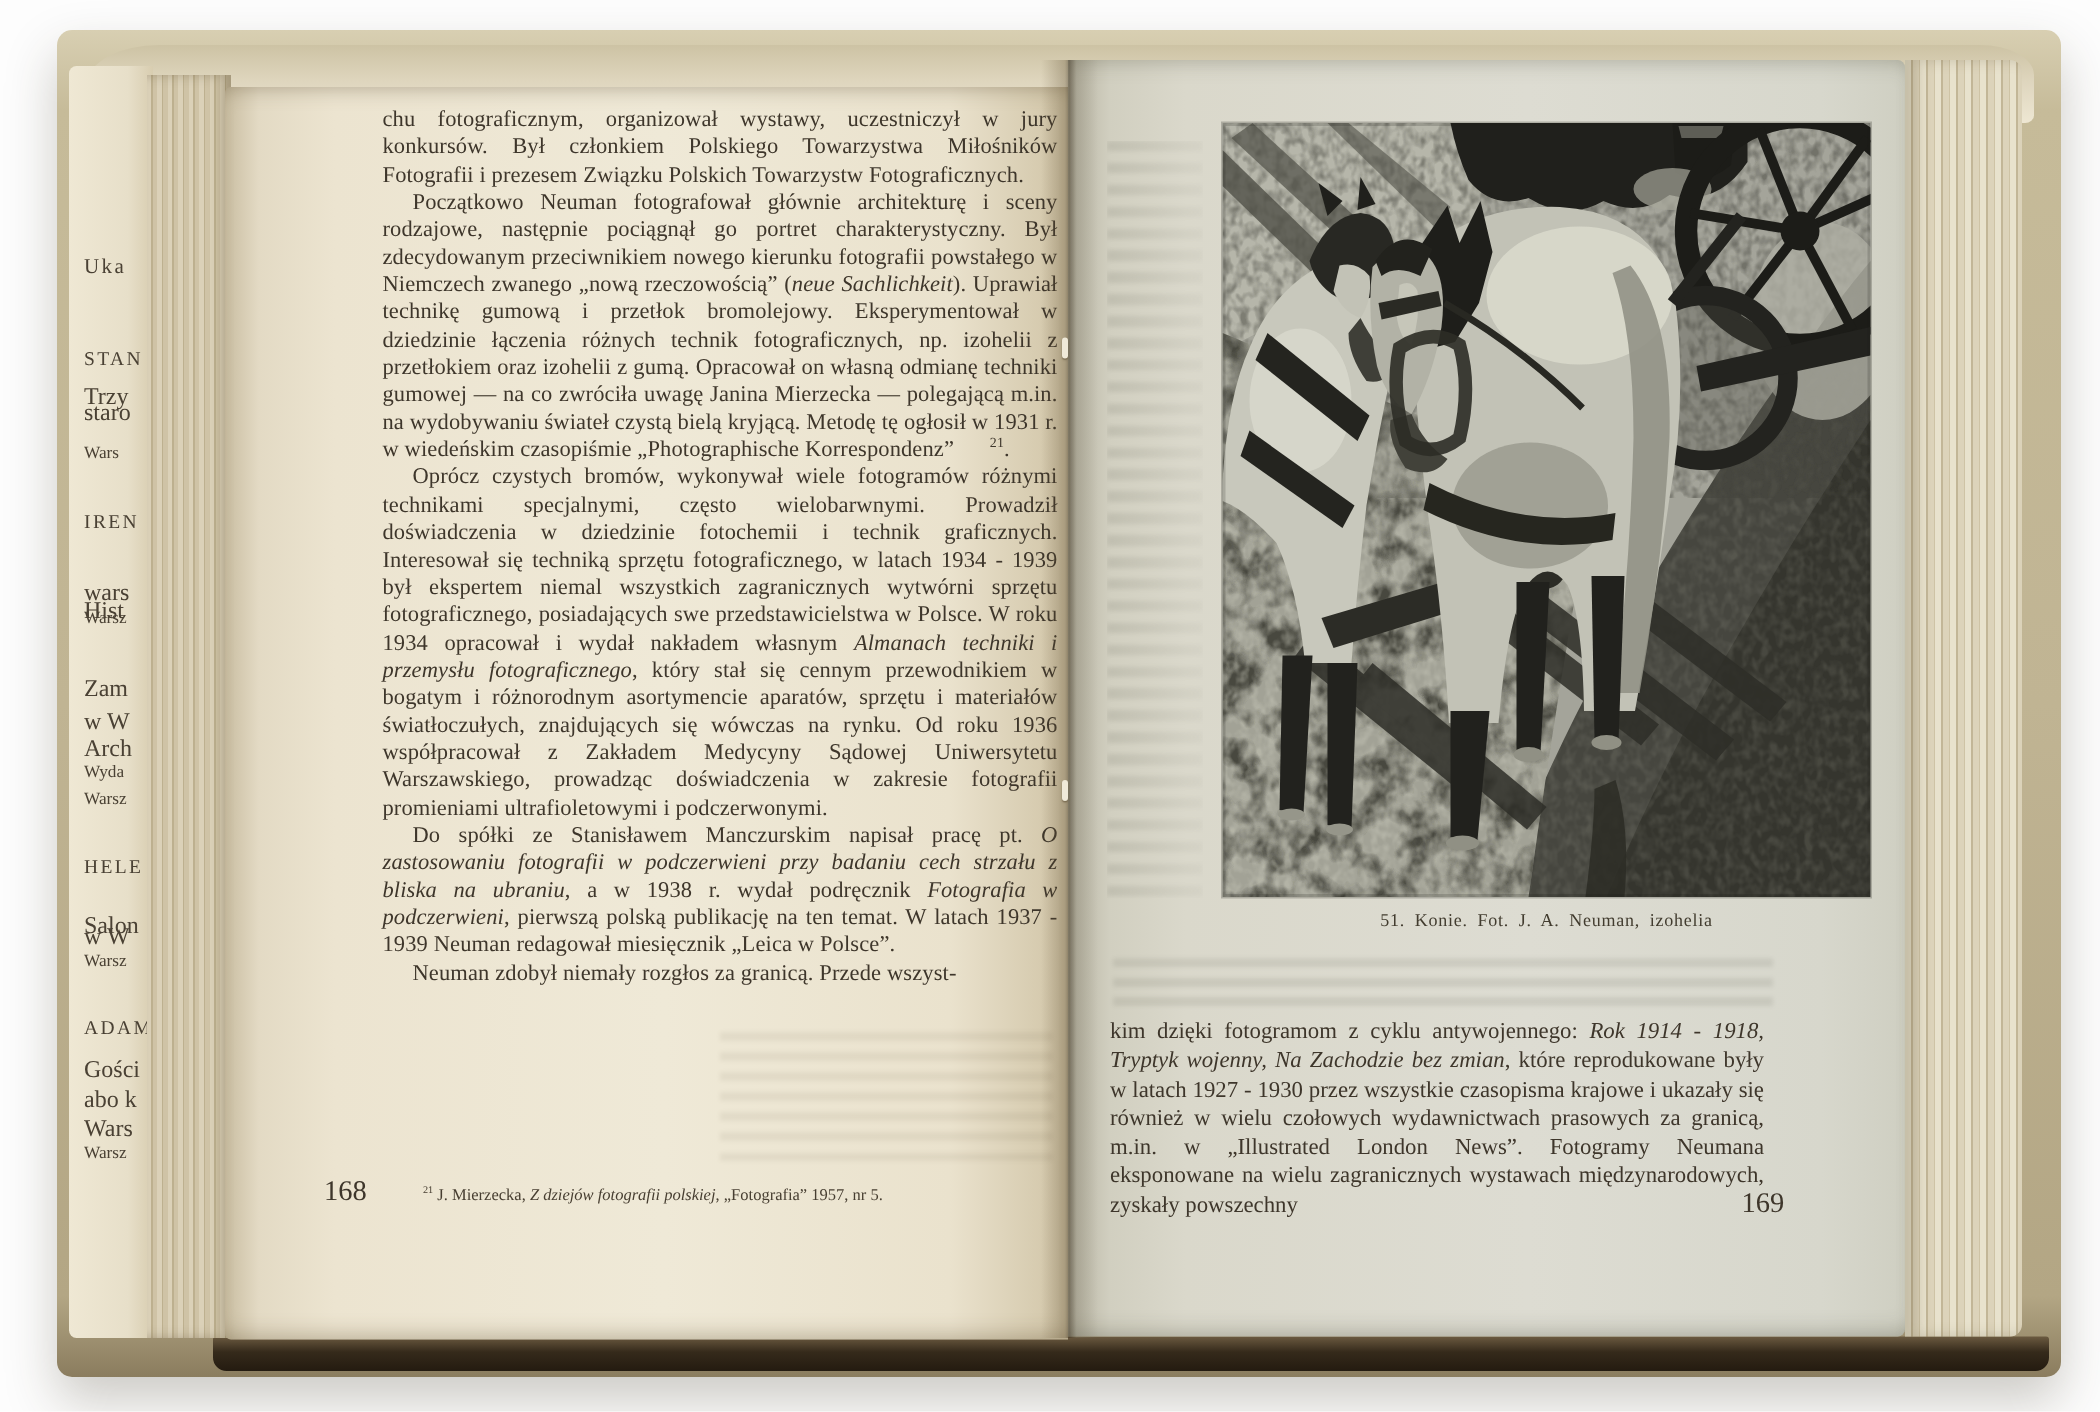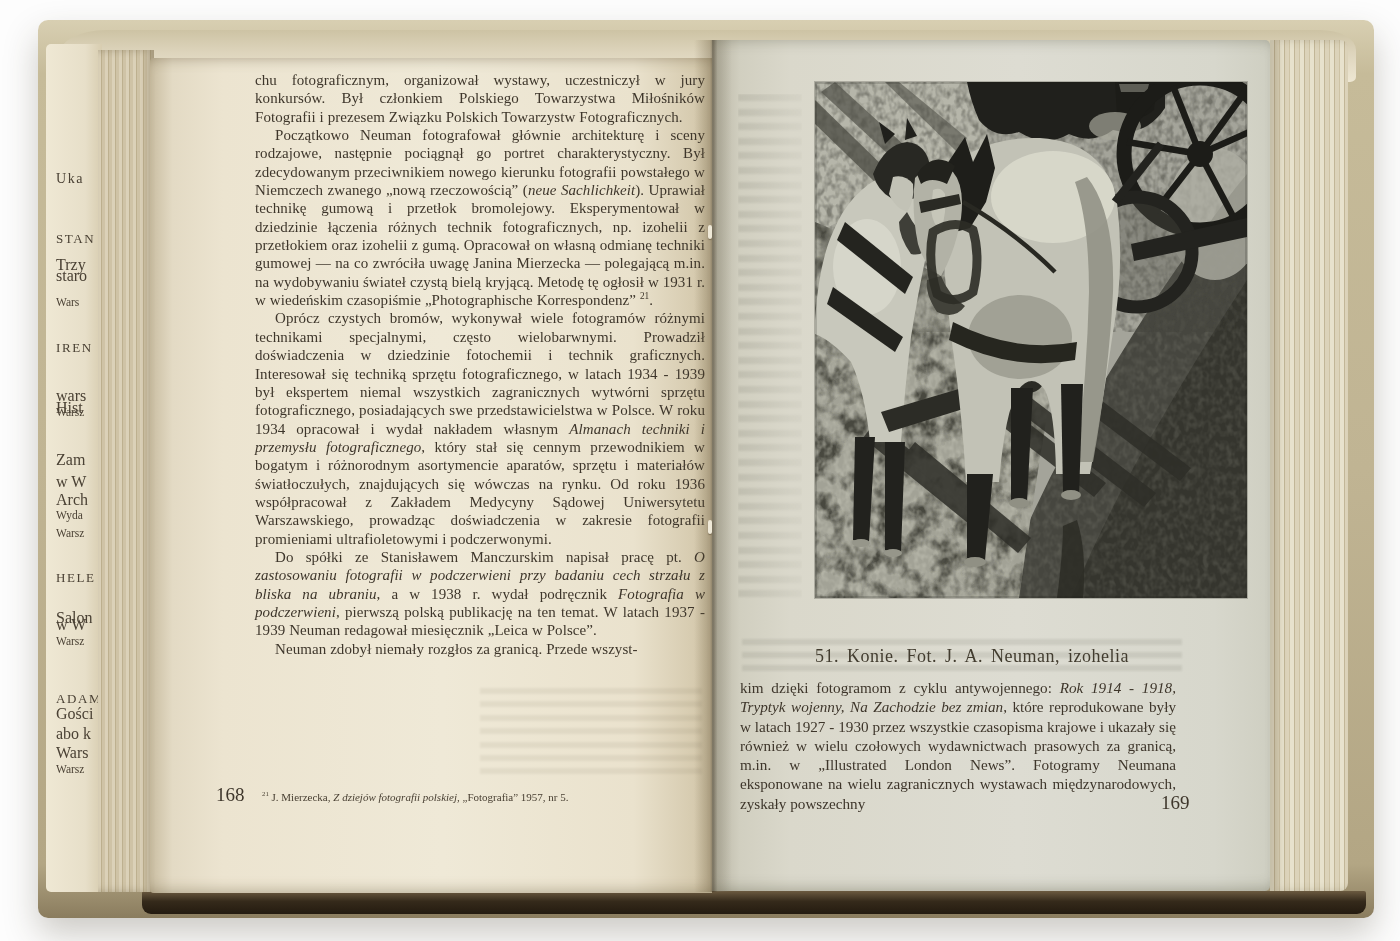--- a/index.html
+++ b/index.html
@@ -42,32 +42,32 @@
     background:linear-gradient(90deg,#b7b3a2 0%,#d1cfc0 5%,#dad8cb 14%,#dddcd2 55%,#d7d7cc 90%,#cfcfc2 100%);
     box-shadow:inset 0 10px 14px -10px rgba(90,90,70,.4), inset 0 -12px 14px -10px rgba(90,90,70,.4);}
   .gutter{position:absolute;left:694px;top:40px;width:38px;height:852px;pointer-events:none;
     background:linear-gradient(90deg,rgba(0,0,0,0) 0%,rgba(96,80,50,.32) 42%,rgba(64,54,36,.5) 50%,rgba(120,115,96,.28) 62%,rgba(0,0,0,0) 100%);}
 
   
   .body-text{position:absolute;color:#3e362b;text-align:justify;}
   .left-text{left:105px;top:13px;width:450px;font-size:15px;line-height:18.35px;letter-spacing:.08px;}
   .body-text p{margin:0;}
   .body-text p.ind{text-indent:20px;}
-  sup{font-size:62%;vertical-align:super;line-height:0;}
+  sup{font-size:62%;vertical-align:super;line-height:0;margin-left:20px;}
   .pageno{position:absolute;color:#3e362b;font-size:19px;}
   .pageno-left{left:66px;top:726px;}
   .pageno-right{left:449px;top:752px;}
   .footnote{position:absolute;left:112px;top:733px;width:438px;font-size:11px;line-height:13px;color:#473e31;}
 
   
   .photo-frame{position:absolute;left:103px;top:42px;width:432px;height:516px;
     box-shadow:0 0 0 1px rgba(40,40,30,.25);background:#a4a49a;}
   .photo-frame svg{display:block;width:432px;height:516px;}
-  .caption{position:absolute;left:103px;top:566px;width:432px;text-align:left;
-    font-size:18px;letter-spacing:.5px;word-spacing:3px;color:#423c2f;margin-top:40px;}
+  .caption{position:absolute;left:103px;top:566px;width:432px;text-align:center;
+    font-size:12px;letter-spacing:.5px;word-spacing:3px;color:#423c2f;}
   .right-para{left:28px;top:638px;width:436px;font-size:15.2px;line-height:19.3px;}
 
   
   .showthrough{position:absolute;pointer-events:none;filter:blur(1.3px);}
   .st-col{left:26px;top:54px;width:64px;height:505px;opacity:.5;
     background:repeating-linear-gradient(180deg,rgba(105,105,92,.35) 0 7px,rgba(0,0,0,0) 7px 14.6px);
     -webkit-mask-image:linear-gradient(90deg,rgba(0,0,0,.9),rgba(0,0,0,.25));
     mask-image:linear-gradient(90deg,rgba(0,0,0,.9),rgba(0,0,0,.25));}
   .st-mid{left:30px;top:599px;width:440px;height:33px;opacity:.4;
     background:repeating-linear-gradient(180deg,rgba(105,105,92,.35) 0 6px,rgba(0,0,0,0) 6px 13px);}
@@ -99,21 +99,21 @@
         <div class="frag small" style="top: 362px;">Warsz</div>
         <div class="frag title" style="top: 407px;">Zam</div>
         <div class="frag title" style="top: 429px;">w W</div>
         <div class="frag title" style="top: 447px;">Arch</div>
         <div class="frag small" style="top: 465px;">Wyda</div>
         <div class="frag small" style="top: 483px;">Warsz</div>
         <div class="frag caps" style="top: 526px;">HELE</div>
         <div class="frag title" style="top: 553px; margin-top: 12px;">Salon</div>
         <div class="frag title" style="top: 572px;">w W</div>
         <div class="frag small" style="top: 591px;">Warsz</div>
-        <div class="frag caps" style="top: 647px;">ADAM</div>
+        <div class="frag caps" style="top: 633px;">ADAM</div>
         <div class="frag title" style="top: 661px;">Gości</div>
         <div class="frag title" style="top: 681px;">abo k</div>
         <div class="frag title" style="top: 700px;">Wars</div>
         <div class="frag small" style="top: 719px;">Warsz</div>
       </div>
     <div class="stack-left"></div>
     <div class="stack-right"></div>
 
     <div class="page page-left">
       <div class="showthrough st-left"></div>

